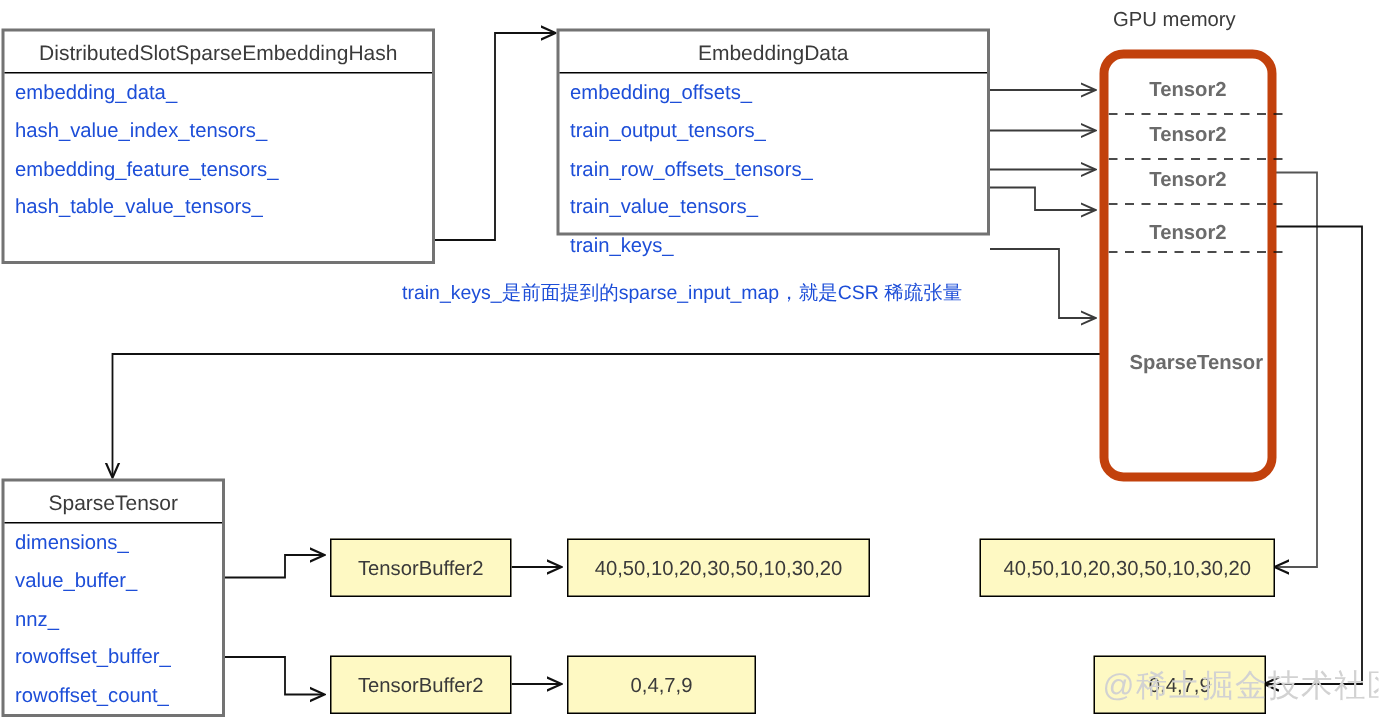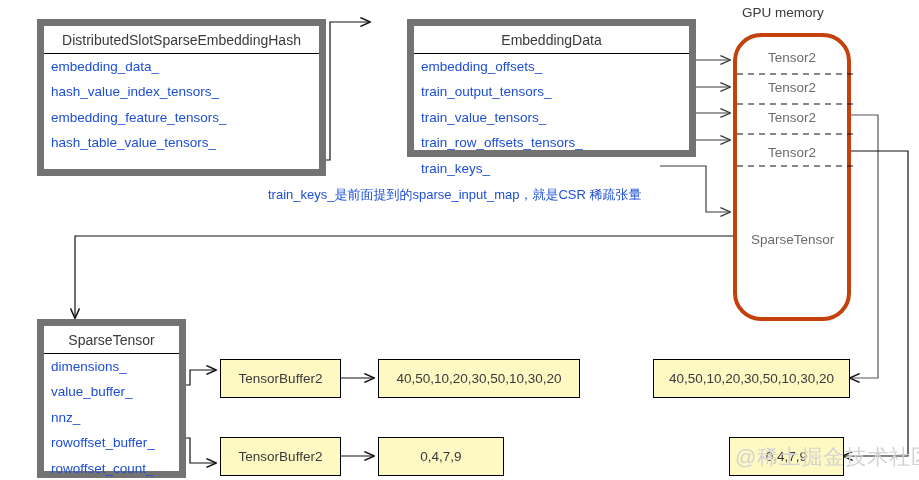--- a/index.html
+++ b/index.html
@@ -5,42 +5,43 @@
   html,body{margin:0;padding:0;background:#ffffff;}
   body{
     width:919px;height:480px;position:relative;overflow:hidden;
     font-family:"Liberation Sans","DejaVu Sans",sans-serif;
     color:#111;
   }
   #canvas{position:absolute;inset:0;width:919px;height:480px;}
   svg.wires{position:absolute;left:0;top:0;width:919px;height:480px;pointer-events:none;}
 
   
-  .classbox{position:absolute;border:7px solid #737373;background:#fff;box-sizing:border-box;margin-left:36px;}
+  .classbox{position:absolute;border:2px solid #737373;background:#fff;box-sizing:border-box;}
   .classbox .title{
     height:28px;line-height:28px;text-align:center;font-size:14px;color:#3a3a3a;
     border-bottom:1px solid #000;box-sizing:border-box;white-space:nowrap;
   }
   .classbox .rows{box-sizing:border-box;}
   .classbox .row{
     height:25.4px;line-height:25.4px;padding-left:7px;font-size:13.5px;color:#1d4ed8;
     white-space:nowrap;box-sizing:border-box;
   }
 
   
   .rect{
     position:absolute;border:1px solid #000;background:#fef9c3;box-sizing:border-box;
     display:flex;align-items:center;justify-content:center;
     font-size:13.5px;color:#3a3a3a;white-space:nowrap;
   }
 
   
   .gpu-box{
-    position:absolute;border:4px solid #c2410c;border-radius:28px;background:#fff;
+    position:absolute;border:6px solid #c2410c;border-radius:16px;background:#fff;
     box-sizing:border-box;
+    font-weight:bold;
   }
   .gpu-label{
     position:absolute;font-size:13.5px;color:#3a3a3a;white-space:nowrap;text-align:right;
   }
   .tensor-slot{
     position:absolute;width:100%;left:0;text-align:center;font-size:13.5px;color:#6b6b6b;
     white-space:nowrap;
   }
   .sparse-slot{
     position:absolute;font-size:13.5px;color:#6b6b6b;white-space:nowrap;
@@ -113,22 +114,22 @@
       <div class="row">embedding_feature_tensors_</div>
       <div class="row">hash_table_value_tensors_</div>
     </div>
   </div>
 
   <div class="classbox" style="left:371px;top:19px;width:289px;height:138px;">
     <div class="title">EmbeddingData</div>
     <div class="rows">
       <div class="row">embedding_offsets_</div>
       <div class="row">train_output_tensors_</div>
+      <div class="row">train_row_offsets_tensors_</div>
       <div class="row">train_value_tensors_</div>
-      <div class="row">train_row_offsets_tensors_</div>
       <div class="row">train_keys_</div>
     </div>
   </div>
 
   <div class="note" style="left:268px;top:186px;">train_keys_是前面提到的sparse_input_map，就是CSR 稀疏张量</div>
 
   <div class="gpu-label" style="left:742px;top:5px;">GPU memory</div>
 
   <div class="gpu-box" style="left:733px;top:33px;width:118px;height:288px;">
 

